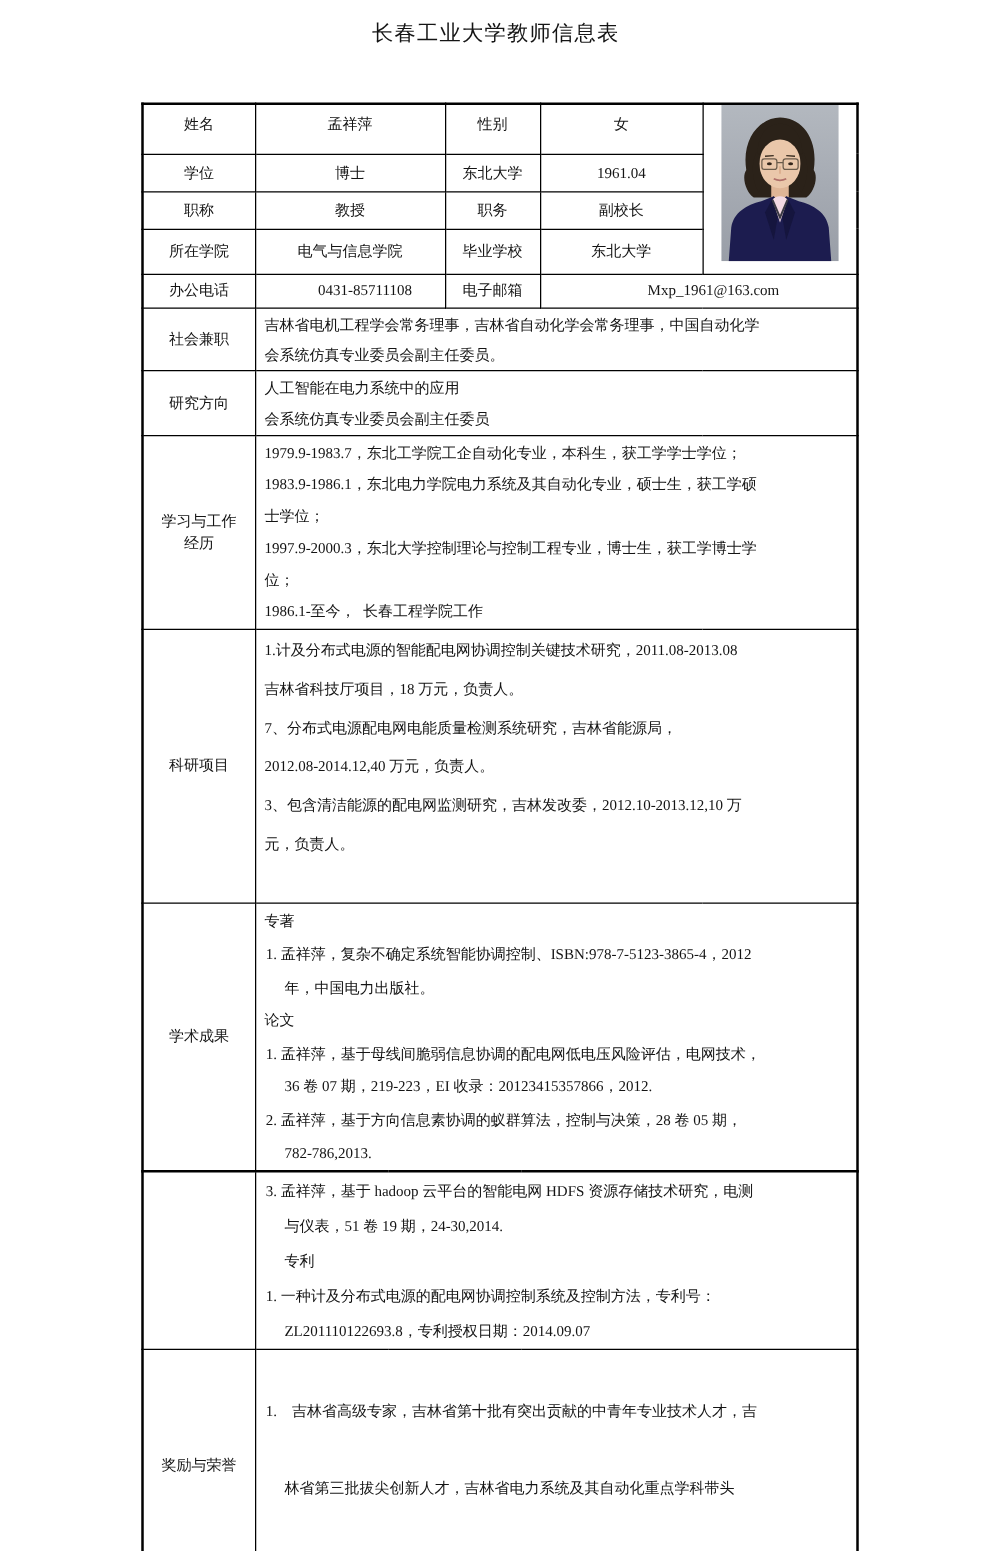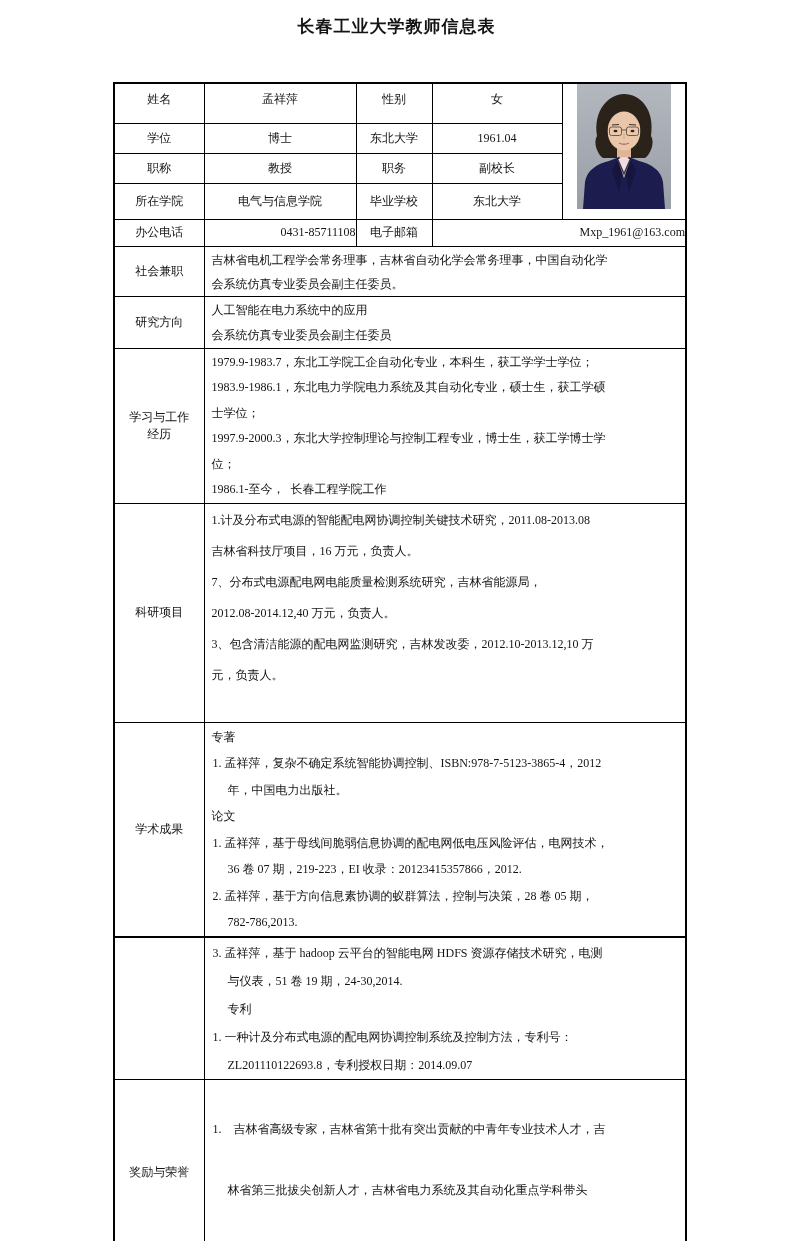--- a/index.html
+++ b/index.html
@@ -1,28 +1,28 @@
 <!DOCTYPE html>
 <html><head>
 <meta charset="utf-8">
 <style>
   html,body{margin:0;padding:0;background:#fff;}
   .page{position:relative;width:793px;height:1241px;background:#ffffff;
         font-family:"Liberation Serif",serif;color:#141414;overflow:hidden;}
   .doc-title{position:absolute;top:15px;left:0;width:793px;text-align:center;
-             font-size:17px;font-weight:bold;letter-spacing:1px;}
+             font-size:17px;font-weight:normal;letter-spacing:1px;}
   table{border-collapse:collapse;table-layout:fixed;position:absolute;
         border:2px solid #000;background:#fff;}
   td{border:1px solid #000;font-size:12px;padding:0;overflow:hidden;vertical-align:middle;}
   #t1{left:113px;top:82px;width:574px;}
   #t2{left:113px;top:936px;width:574px;}
   #t3{left:113px;top:1188px;width:574px;}
   .lab{text-align:center;}
   .val{text-align:center;}
-  .left{text-align:right;padding-left:24px;}
+  .left{text-align:center;padding-left:24px;}
   .vtop{vertical-align:top;padding-top:7px;}
   .ph{vertical-align:top;text-align:center;padding:0;}
   .ct{vertical-align:top;text-align:left;padding:1px 4px 0 7px;}
   .ln{white-space:pre;}
   .li{padding-left:1px;}
   .in{padding-left:16px;}
   .lh24 .ln{line-height:24px;}
   .lh25 .ln{line-height:25px;}
   .lh255 .ln{line-height:25.5px;}
   .lh265 .ln{line-height:26.5px;}
@@ -143,21 +143,21 @@
         <div class="ln">士学位；</div>
         <div class="ln">1997.9-2000.3，东北大学控制理论与控制工程专业，博士生，获工学博士学</div>
         <div class="ln">位；</div>
         <div class="ln">1986.1-至今，  长春工程学院工作</div>
       </td>
     </tr>
     <tr style="height:219px">
       <td class="lab">科研项目</td>
       <td class="ct lh31" colspan="4">
         <div class="ln">1.计及分布式电源的智能配电网协调控制关键技术研究，2011.08-2013.08</div>
-        <div class="ln">吉林省科技厅项目，16 万元，负责人。</div>
+        <div class="ln">吉林省科技厅项目，18 万元，负责人。</div>
         <div class="ln">7、分布式电源配电网电能质量检测系统研究，吉林省能源局，</div>
         <div class="ln">2012.08-2014.12,40 万元，负责人。</div>
         <div class="ln">3、包含清洁能源的配电网监测研究，吉林发改委，2012.10-2013.12,10 万</div>
         <div class="ln">元，负责人。</div>
       </td>
     </tr>
     <tr style="height:212px">
       <td class="lab">学术成果</td>
       <td class="ct lh265" colspan="4">
         <div class="ln">专著</div>

